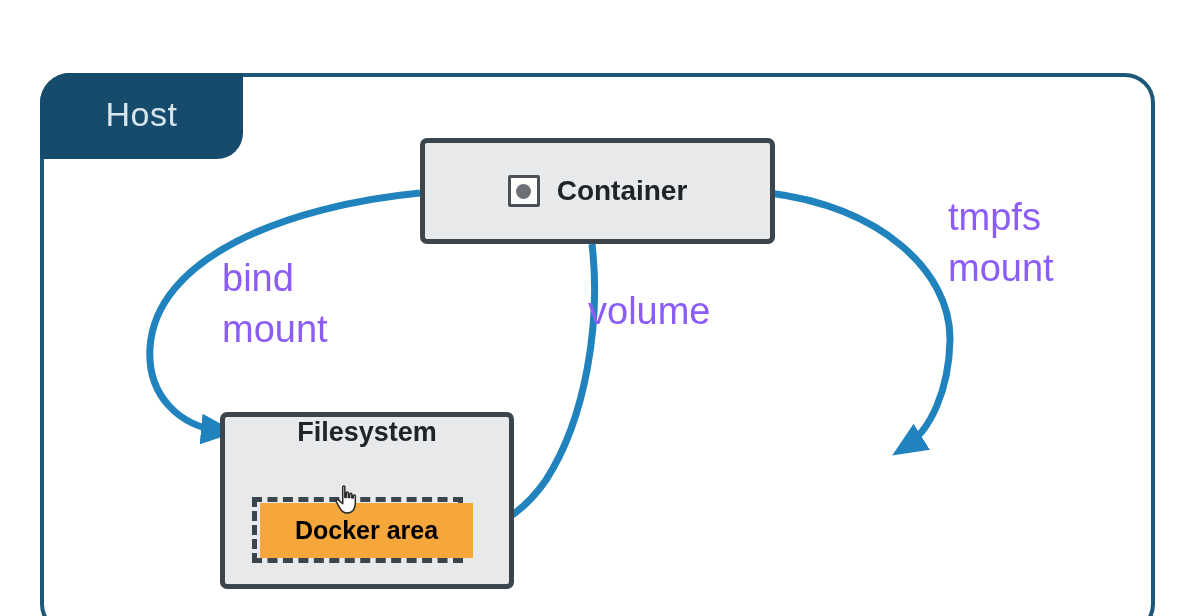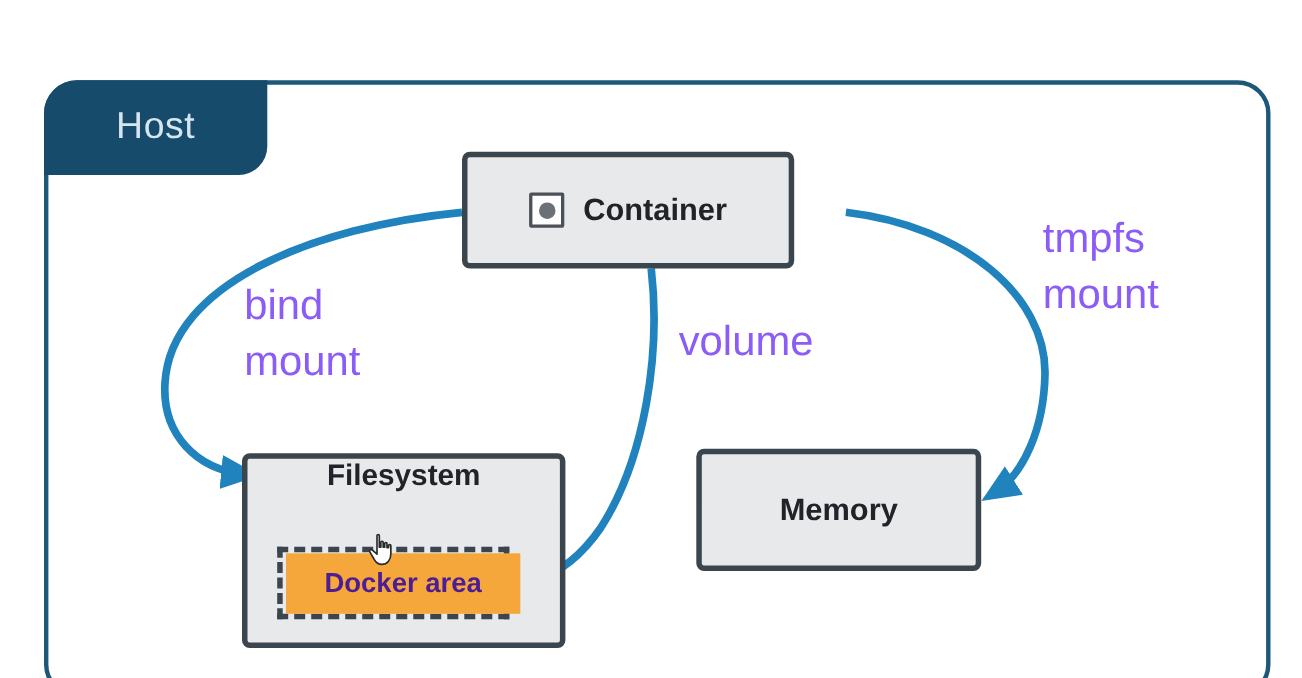--- a/index.html
+++ b/index.html
@@ -36,21 +36,21 @@
   
   .node{
     position:absolute;box-sizing:border-box;
     background:#e7e9eb;
     border:5px solid #3b454e;
     border-radius:7px;
     z-index:4;
     color:#202327;
   }
   .node-container{
-    left:420px;top:98px;width:302px;height:106px;
+    left:420px;top:98px;width:355px;height:106px;
     display:flex;align-items:center;justify-content:center;gap:17px;
   }
   .node-container .label{font-size:28px;font-weight:700;}
   .container-icon{
     width:32px;height:32px;box-sizing:border-box;
     background:#fdfdfd;border:3px solid #4b5157;border-radius:2px;
     display:flex;align-items:center;justify-content:center;
   }
   .container-icon .dot{width:15px;height:15px;border-radius:50%;background:#6b7076;}
   .node-filesystem{
@@ -69,29 +69,29 @@
     box-sizing:border-box;
     border:5px dashed #3b454e;
     z-index:5;
   }
   .docker-area{
     position:absolute;left:260px;top:463px;width:213px;height:55px;
     background:#f6a73c;
     display:flex;align-items:center;justify-content:center;
     z-index:6;
   }
-  .docker-area .label{color:#4c1d95;font-size:25px;font-weight:700;}
+  .docker-area .label{color:#000000;font-size:25px;font-weight:700;}
   
   .edge-label{
     position:absolute;z-index:4;
     color:#8b5cf6;font-size:38px;line-height:51px;font-weight:400;
     white-space:pre-line;
   }
   .lbl-bind{left:222px;top:213px;}
-  .lbl-volume{left:617px;top:246px;}
+  .lbl-volume{left:588px;top:246px;}
   .lbl-tmpfs{left:948px;top:152px;}
   
   .cursor{position:absolute;left:332px;top:444px;z-index:8;}
   
   .bottom-edge{position:absolute;left:0;bottom:0;width:1184px;height:3px;background:#eceff1;z-index:1;}
 </style>
 </head>
 <body>
 
 <div class="stage">
@@ -127,23 +127,20 @@
 
   <div class="node node-filesystem">
     <span class="label">Filesystem</span>
   </div>
 
   <div class="docker-dashed"></div>
   <div class="docker-area">
     <span class="label">Docker area</span>
   </div>
 
-  <div class="node node-memory">
-    <span class="label">Memory</span>
-  </div>
 
   <div class="cursor">
     <svg width="28" height="34" viewBox="0 0 24 28">
       <path d="M9.2 2 C9.2 0.8 11 0.8 11 2 L11 11 L12.2 11 L12.2 7.2 C12.2 6 14 6 14 7.2
                L14 11 L15.2 11 L15.2 8.2 C15.2 7 17 7 17 8.2 L17 11.4 L18.2 11.4 L18.2 9.8
                C18.2 8.6 20 8.6 20 9.8 L20 16 C20 21 17 24.4 13 24.4 C9.5 24.4 8 22.4 6.5 19.6
                L3.6 14.6 C2.9 13.4 4.5 12.2 5.6 13.2 L9.2 16.4 Z" fill="#ffffff" stroke="#2b2b2b" stroke-width="1.3" stroke-linejoin="round"></path>
     </svg>
   </div>
 

